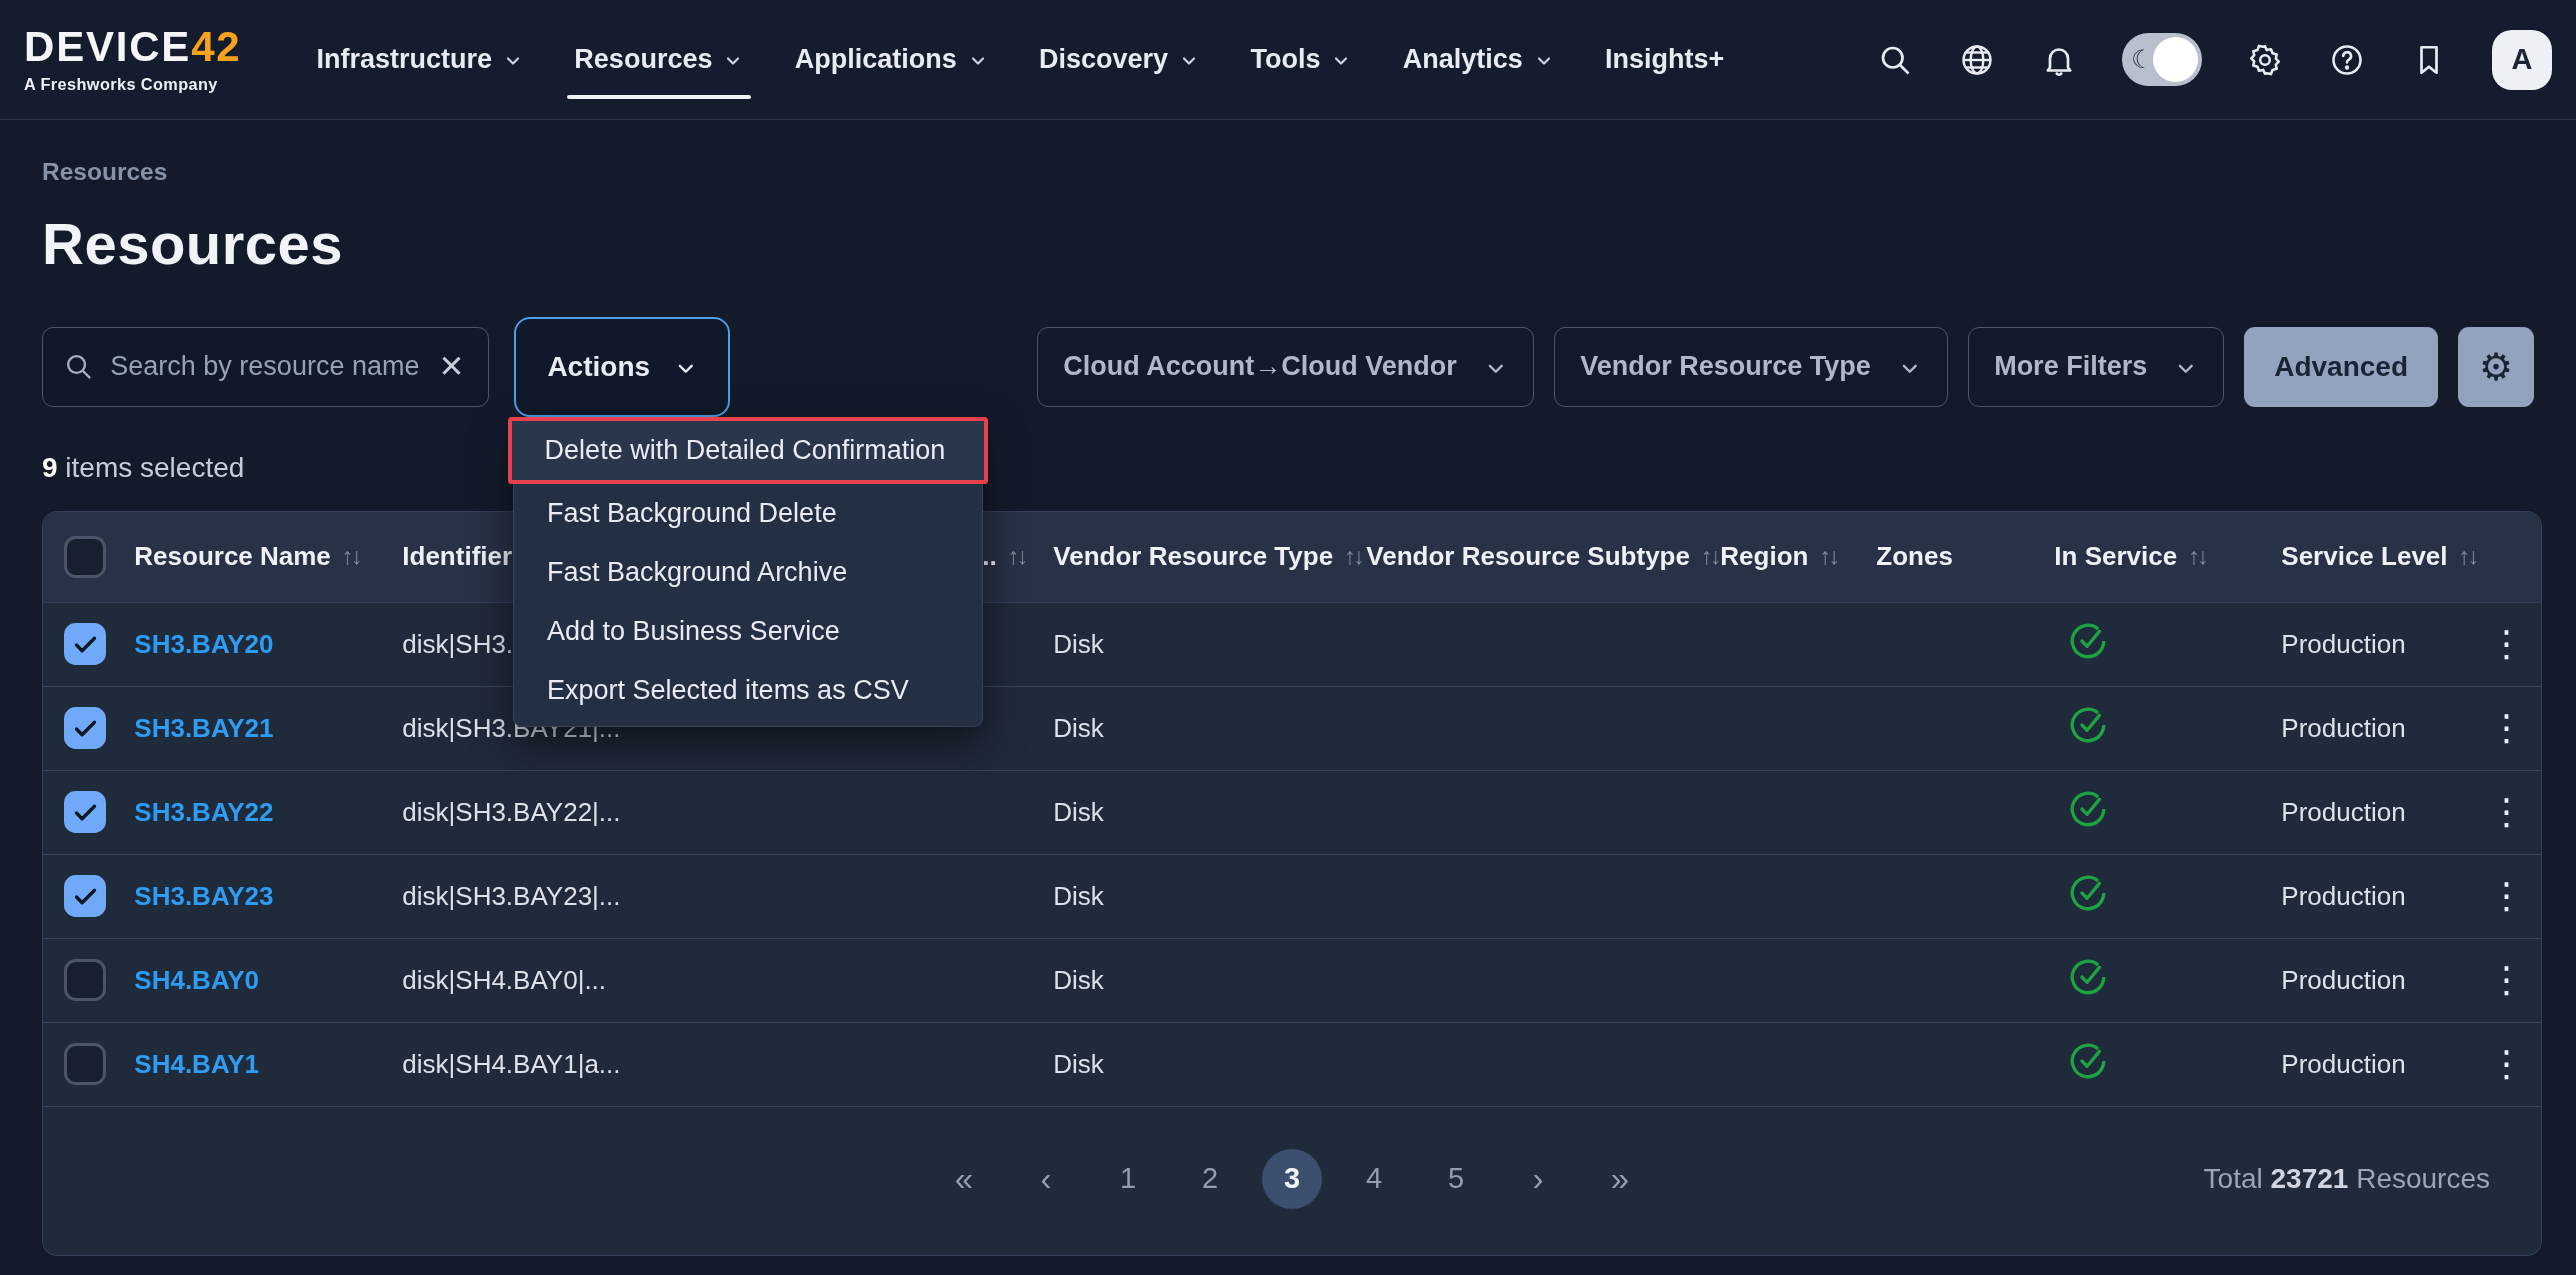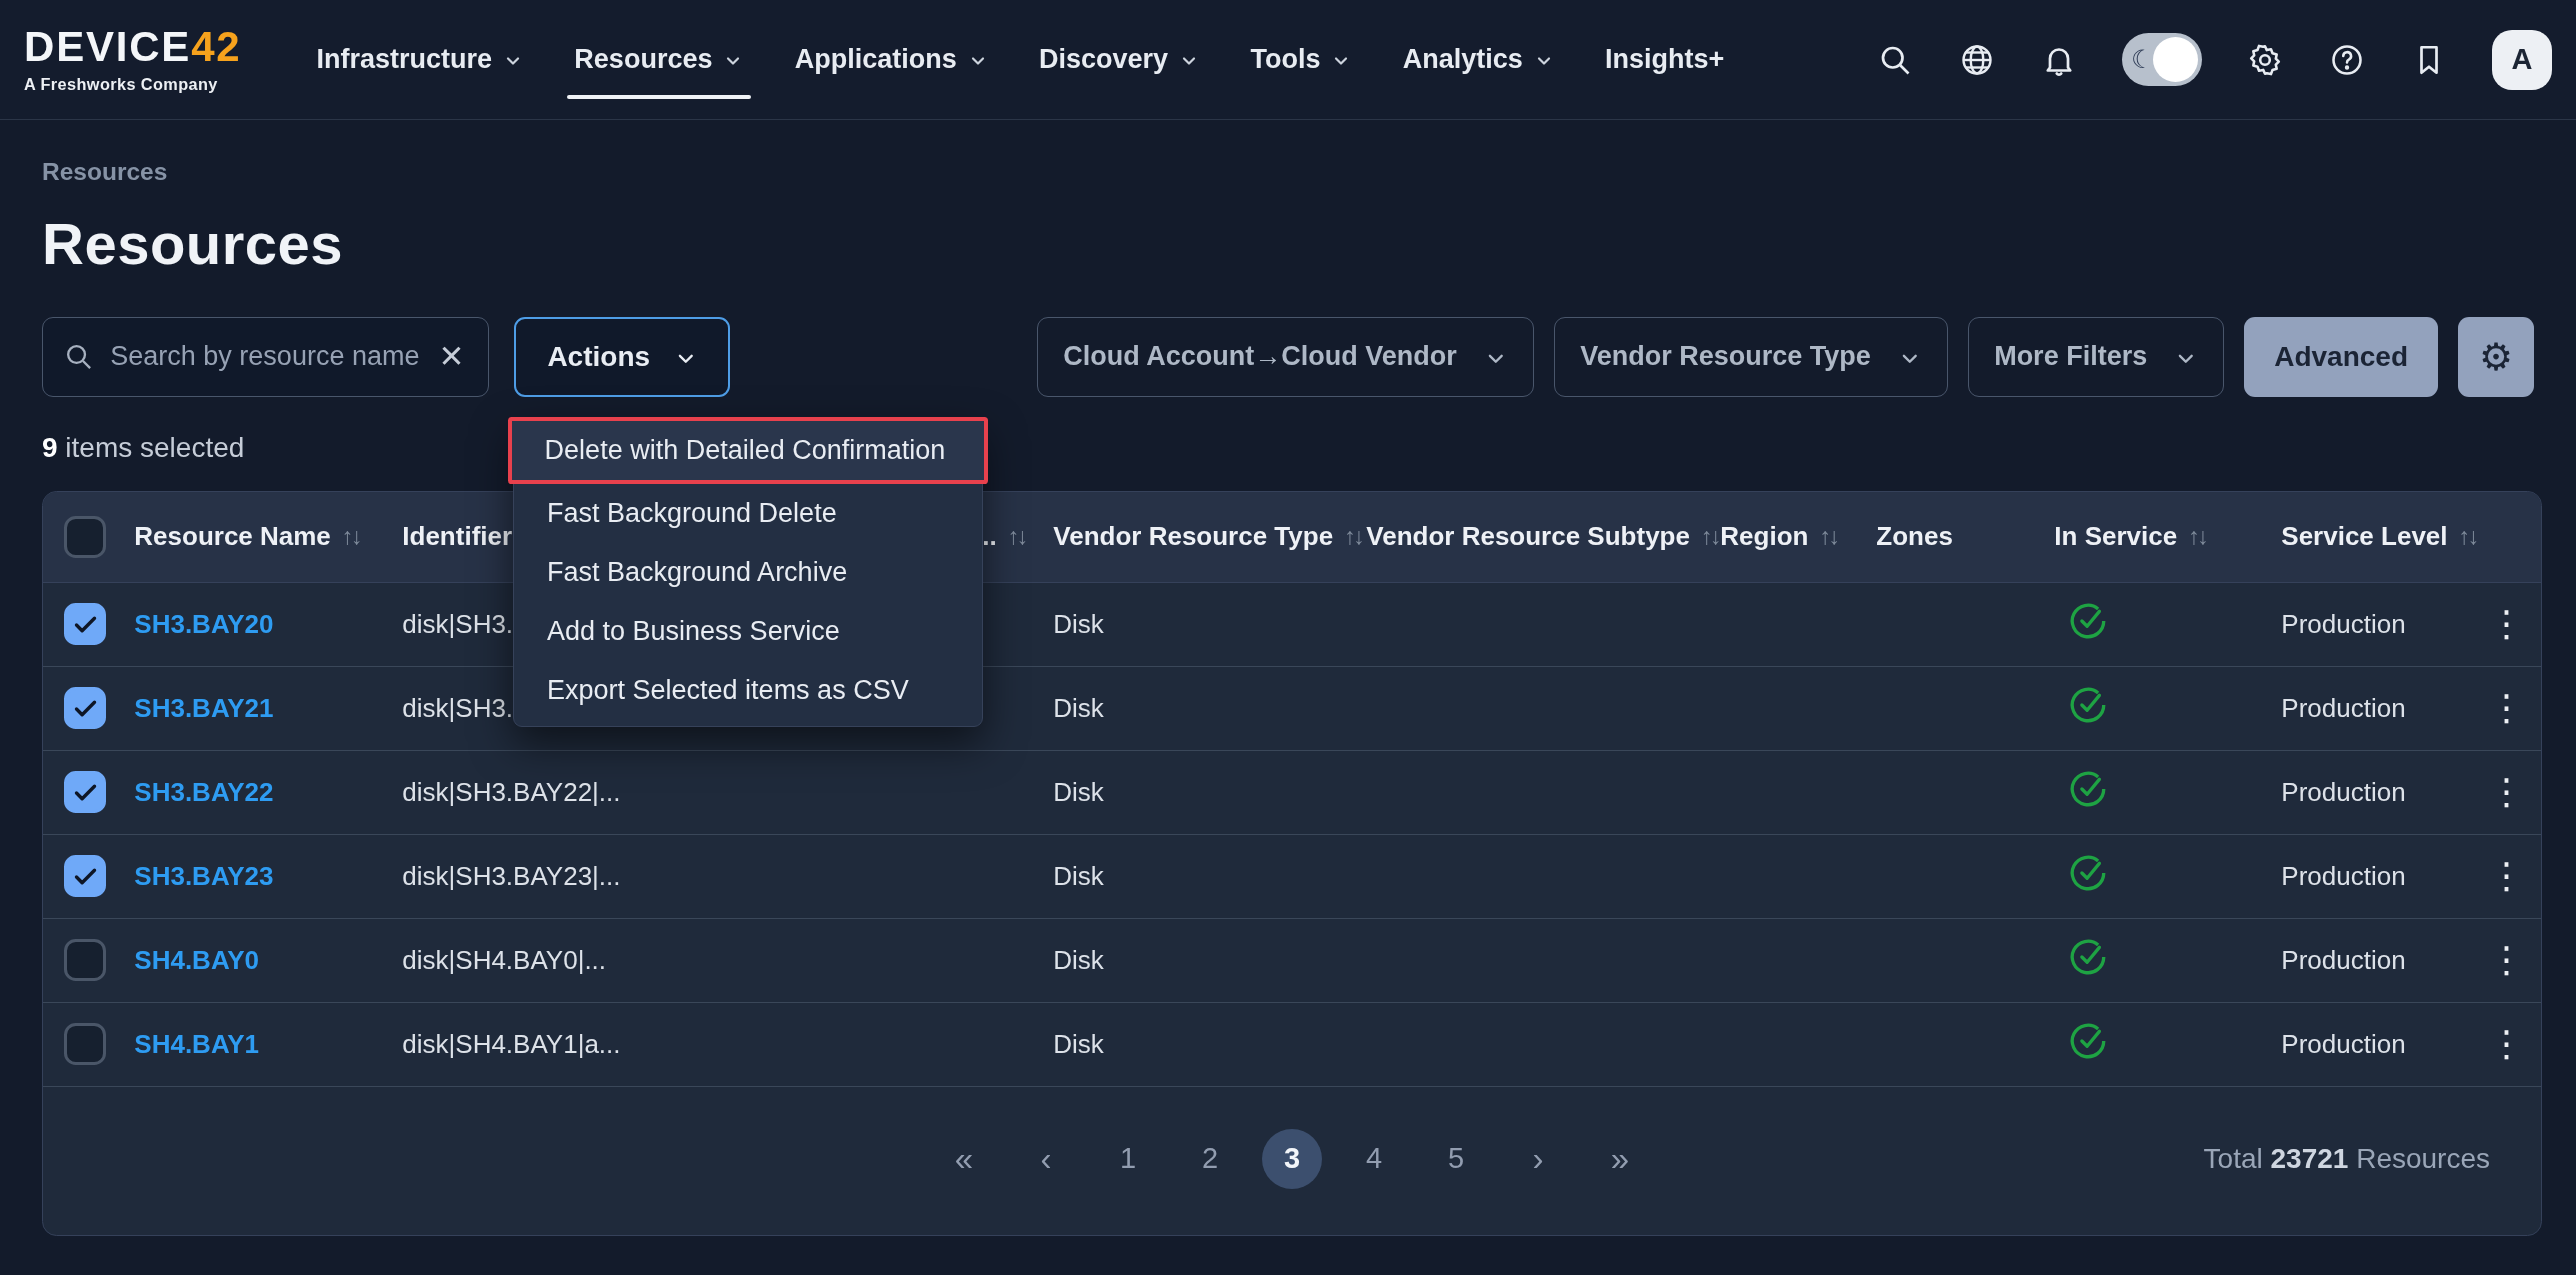--- a/index.html
+++ b/index.html
@@ -60,21 +60,21 @@
   }
   .search-box svg { width:31px; height:31px; color:#A7B1C0; flex:none; }
   .search-input {
     background:transparent; border:none; outline:none; color:#E9EDF3;
     font-size:27px; width:100%; font-family:"Liberation Sans", sans-serif;
   }
   .search-input::placeholder { color:#97A2B4; }
   .search-clear { font-size:31px; color:#C6CDD8; cursor:pointer; flex:none; padding:0 3.6px; }
 
   .actions-btn {
-    margin-left:25.4px; height:80px; padding:0 31px; border-radius:11px;
+    margin-left:25.4px; height:100px; padding:0 31px; border-radius:16px;
     border:2.7px solid #4E9DE6; background:#10192A; color:#E9EDF3;
     font-size:28px; font-weight:600; display:flex; align-items:center; gap:23.6px; cursor:pointer;
   }
   .actions-btn .chev { width:23.6px; height:23.6px; color:#E9EDF3; margin-top:3.6px; }
 
   .toolbar-right { margin-left:auto; display:flex; align-items:flex-start; gap:20px;border-radius:16px; }
   .filter-btn {
     height:80px; border:1.8px solid #49566B; border-radius:11px; background:transparent;
     color:#AEB8C6; font-size:27px; font-weight:600; display:flex; align-items:center;
     padding:0 25.4px; gap:27px; cursor:pointer;

